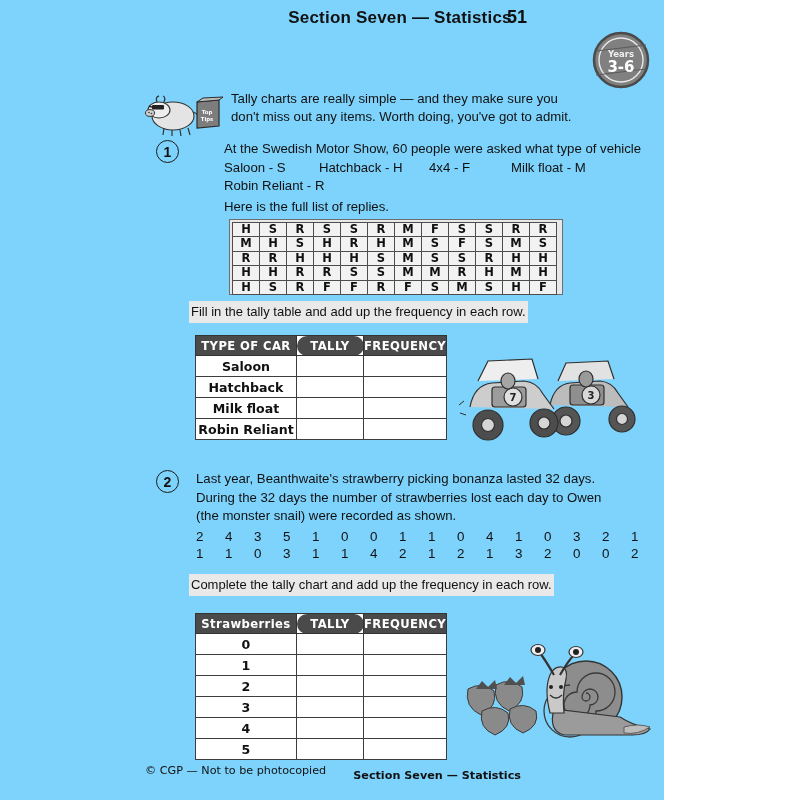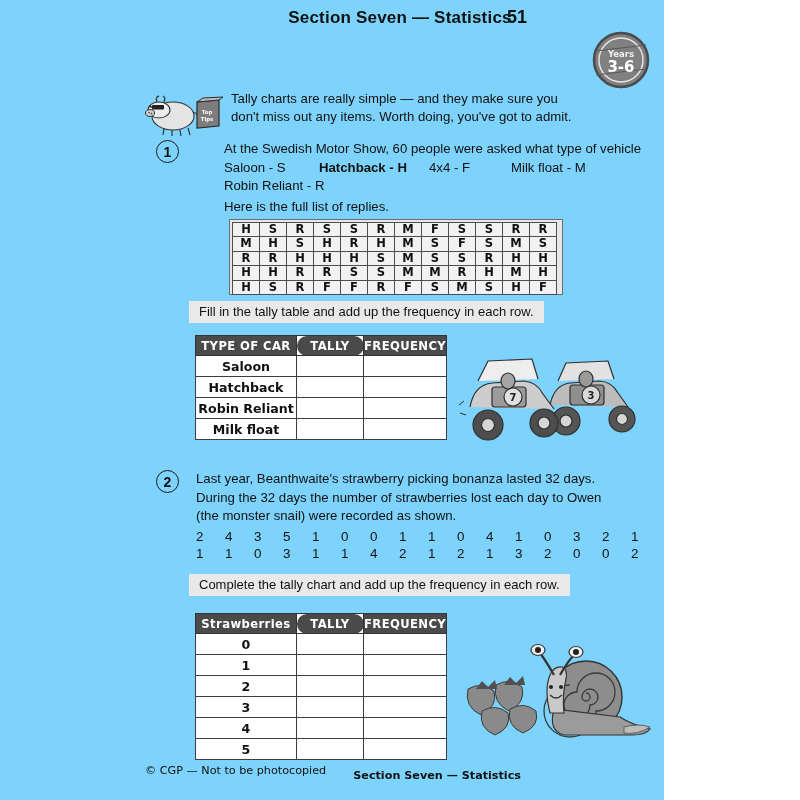--- a/index.html
+++ b/index.html
@@ -123,21 +123,21 @@
     background: #e8e8e8;
     box-sizing: border-box;
   }
 
   
   .instruction {
     position: absolute;
     background: #e9e9e9;
     font-size: 13px;
     line-height: 22px;
-    padding: 0 10px;
+    padding: 0 2px;
     height: 22px;
     box-sizing: border-box;
     white-space: nowrap;
   }
 
   
   .tally-table {
     position: absolute;
     border-collapse: collapse;
     background: #fff;
@@ -253,21 +253,21 @@
     <div class="tip-text">
       <div>Tally charts are really simple — and they make sure you</div>
       <div>don't miss out any items.  Worth doing, you've got to admit.</div>
     </div>
   </div>
 
   <div class="qnum" style="left:156px; top:140px;">1</div>
   <div class="qbody" style="left:196px; top:140px; width:470px;margin-left:28px;">
     <div>At the Swedish Motor Show, 60 people were asked what type of vehicle</div>
     <div class="codes">
-      <span style="width:95px;">Saloon - S</span><span style="width:110px;font-weight:bold;">Hatchback - H</span><span style="width:82px;">4x4 - F</span><span style="width:110px;">Milk float - M</span><span>Robin Reliant - R</span>
+      <span style="width:95px;">Saloon - S</span><span style="width:110px;">Hatchback - H</span><span style="width:82px;">4x4 - F</span><span style="width:110px;">Milk float - M</span><span>Robin Reliant - R</span>
     </div>
     <div style="margin-top:2px;">Here is the full list of replies.</div>
   </div>
 
   <div class="grid-frame"></div>
   <table class="letter-grid">
     <tbody>
       <tr>
         <td>H</td>
         <td>S</td>
@@ -356,26 +356,26 @@
         <td class="lbl">Saloon</td>
         <td class="tal"></td>
         <td class="frq"></td>
       </tr>
       <tr>
         <td class="lbl">Hatchback</td>
         <td class="tal"></td>
         <td class="frq"></td>
       </tr>
       <tr>
+        <td class="lbl">Milk float</td>
+        <td class="tal"></td>
+        <td class="frq"></td>
+      </tr>
+      <tr>
         <td class="lbl">Robin Reliant</td>
-        <td class="tal"></td>
-        <td class="frq"></td>
-      </tr>
-      <tr>
-        <td class="lbl">Milk float</td>
         <td class="tal"></td>
         <td class="frq"></td>
       </tr>
     </tbody>
   </table>
 
   <div class="art" style="left:458px; top:341px;">
     <svg width="196" height="106" viewBox="0 0 196 106">
       <g stroke="#2f2f2f" fill="none" stroke-width="1.2">
 

